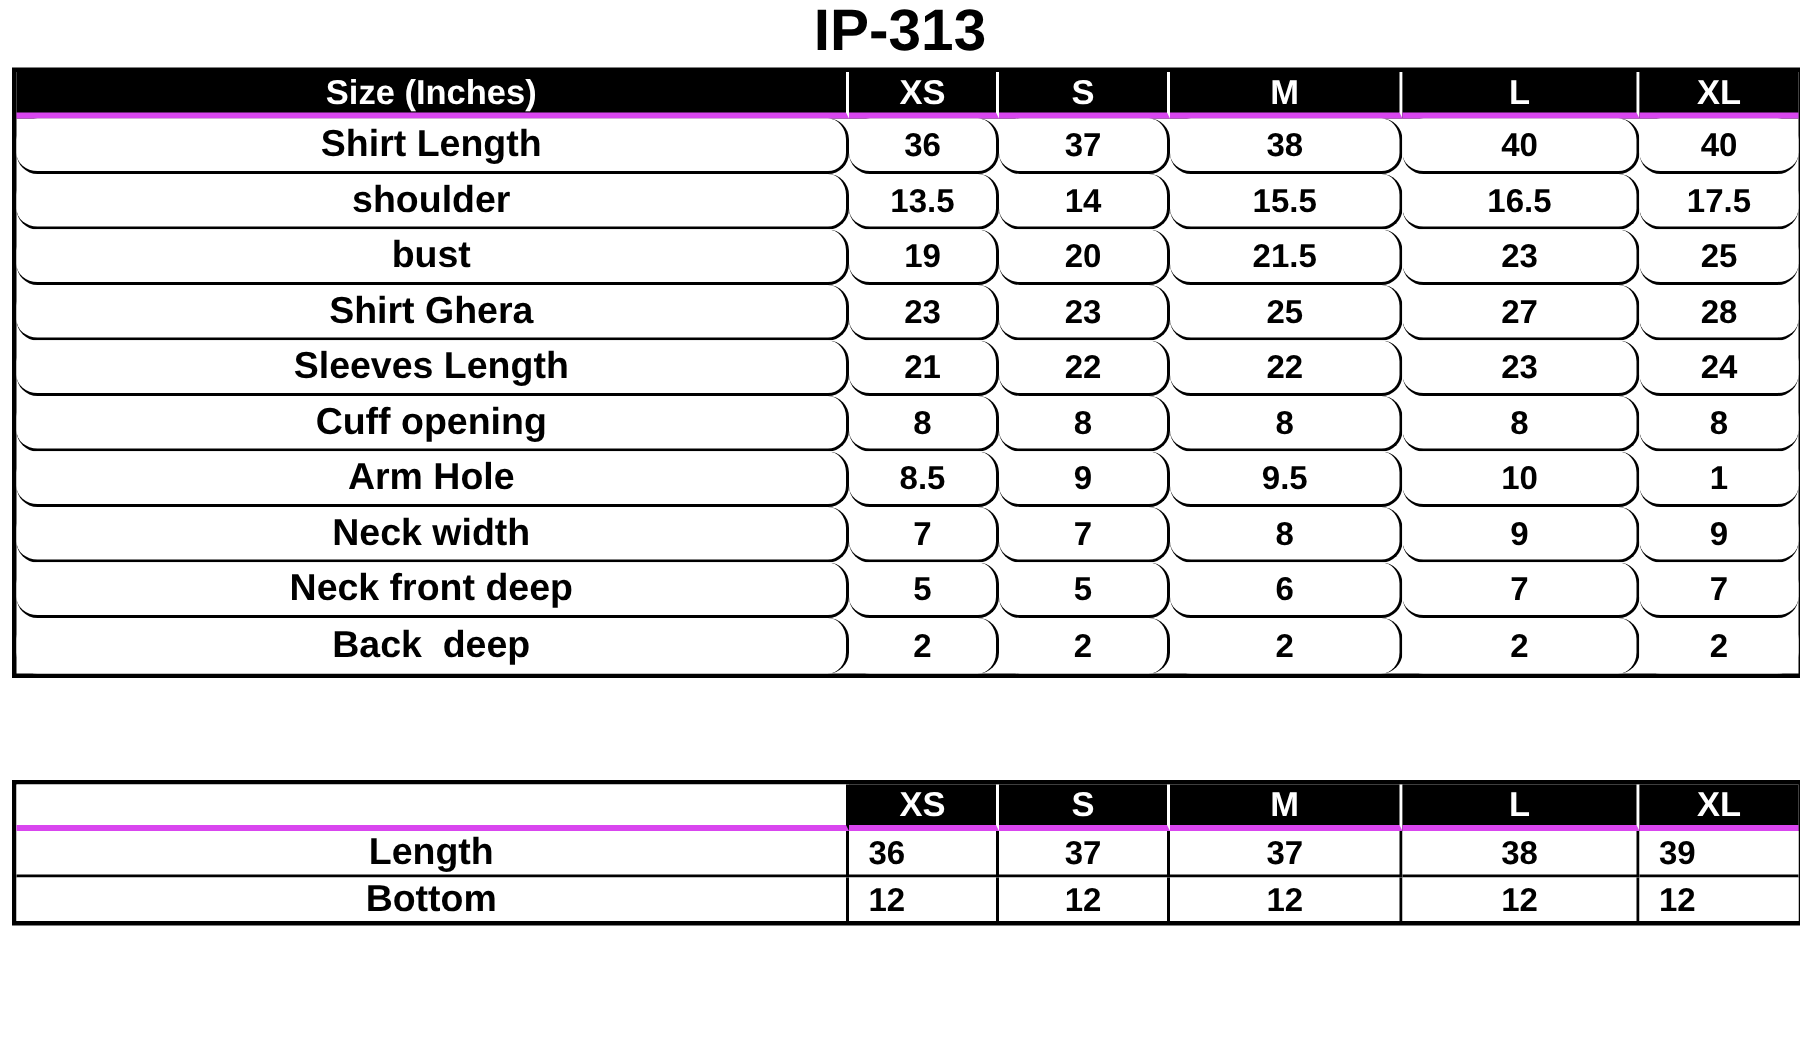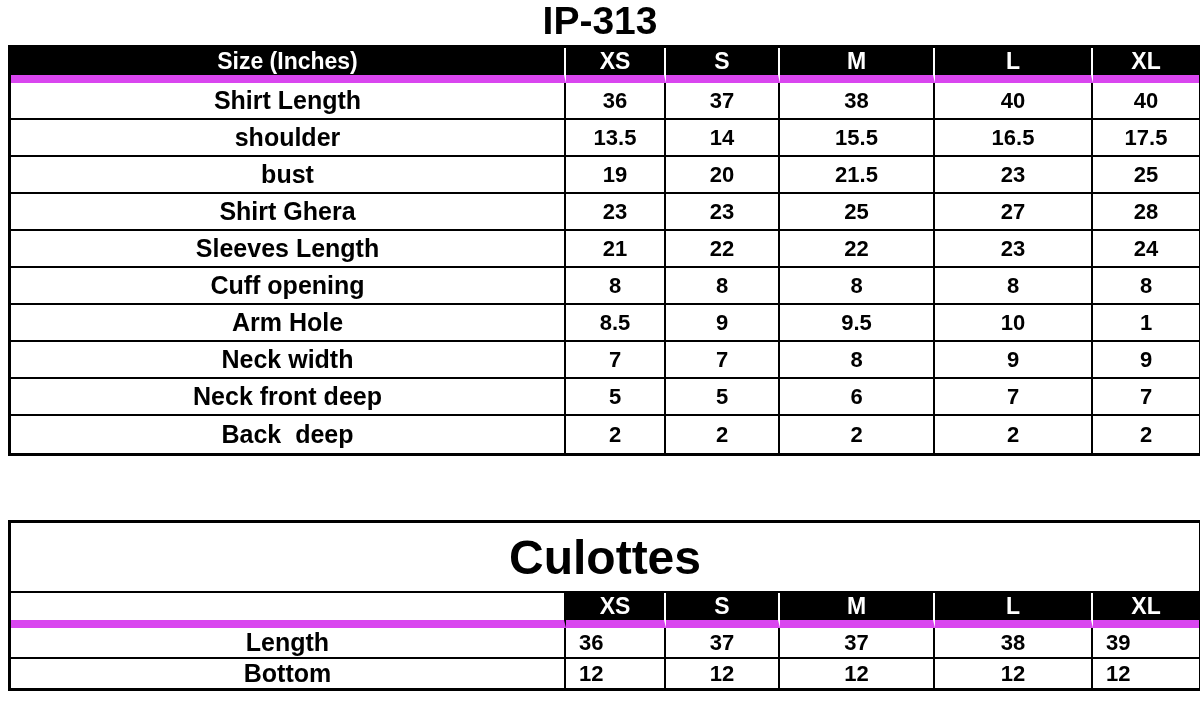--- a/index.html
+++ b/index.html
@@ -27,32 +27,32 @@
     font-weight: bold; overflow: hidden;
   }
   th:last-child, td:last-child { border-right: none; margin-left: 20px; }
   tr.last-row th, tr.last-row td { border-bottom: none; }
 
   
   tr.hdr th {
     background: #000; color: #fff;
     font-size: 23px; height: 31px;
     border-right: 2px solid #fff;
-    border-bottom: 8px solid #d946ef;
+    border-bottom: 4px solid #d946ef;
   }
   tr.hdr th:last-child { border-right: none; }
   tr.hdr th.corner { background: #000; color: #fff; }
   tr.hdr th.blank  { background: #fff; border-right: 2px solid #000; }
 
   
   tbody th.rowlabel {
     font-size: 25px; white-space: pre-wrap; background: #fff;
   }
   tbody td { font-size: 22px; background: #fff; }
-  #shirt-table tbody th, #shirt-table tbody td { height: 37px; }
+  #shirt-table tbody th, #shirt-table tbody td { height: 37px; border-radius: 14px; }
   #culottes-table tbody th, #culottes-table tbody td { height: 22px; }
 
   
   tr.title-row td {
     font-size: 48px; height: 70px;
     border-right: none; border-bottom: 2px solid #000;
     background: #fff;
   }
   
   td.val-left { text-align: left; padding-left: 13px; }
@@ -168,23 +168,20 @@
 <table id="culottes-table" class="size-table">
   <colgroup>
     <col style="width:555px">
       <col style="width:100px">
       <col style="width:114px">
     <col style="width:155px">
       <col style="width:158px">
       <col style="width:106px">
   </colgroup>
   <thead>
-    <tr class="title-row">
-      <td colspan="6">Culottes</td>
-    </tr>
     <tr class="hdr">
       <th class="blank"></th>
       <th>XS</th>
       <th>S</th>
       <th>M</th>
       <th>L</th>
       <th>XL</th>
     </tr>
   </thead>
   <tbody id="culottes-tbody">

